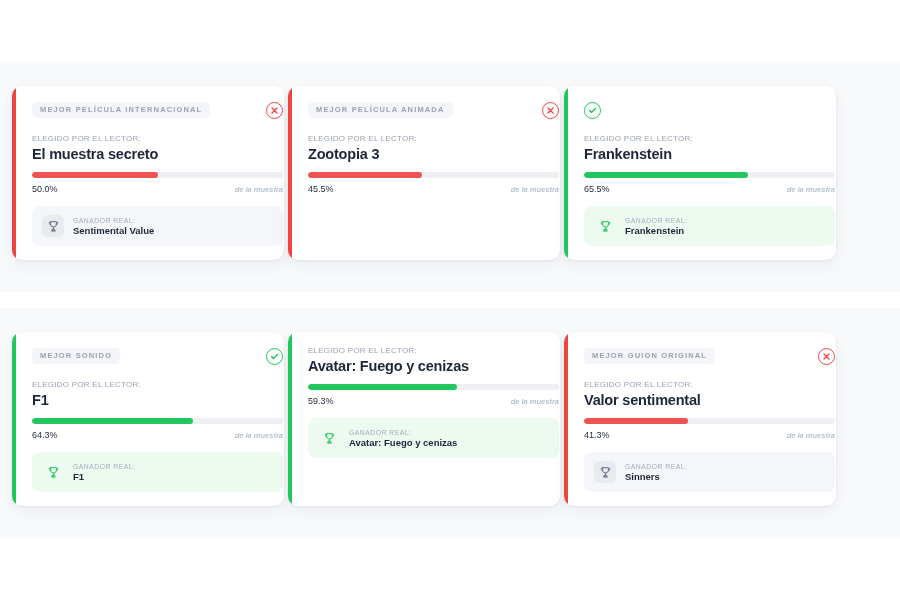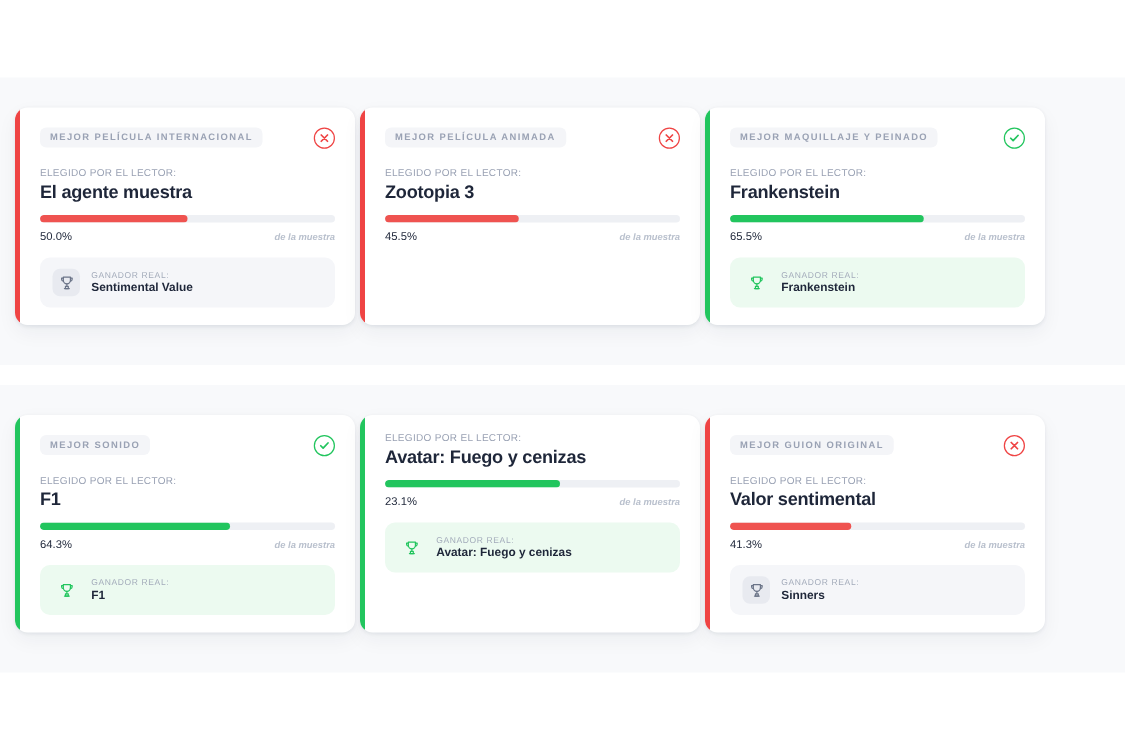--- a/index.html
+++ b/index.html
@@ -30,21 +30,21 @@
     padding: 0 12px;
   }
   #row-1 { top: 86px; }
   #row-2 { top: 332px; }
 
   .card {
     position: relative;
     width: 272px;
     background: #ffffff;
     border-radius: 10px;
-    padding: 14px 16px 14px 20px;
+    padding: 14px 1px 14px 20px;
     box-shadow: 0 1px 3px rgba(20,30,60,0.07), 0 6px 16px rgba(20,30,60,0.05);
     overflow: hidden;
   }
   .card .accent {
     position: absolute;
     left: 0; top: 0; bottom: 0;
     width: 4px;
     border-top-left-radius: 10px;
     border-bottom-left-radius: 10px;
   }
@@ -176,21 +176,21 @@
         <div class="accent"></div>
         <div class="card-head">
           <span class="cat-badge">MEJOR PELÍCULA INTERNACIONAL</span>
           <span class="status-icon">
             <svg width="11" height="11" viewBox="0 0 11 11">
               <path d="M3 3 L8 8 M8 3 L3 8" stroke="#ef4444" stroke-width="1.4" stroke-linecap="round" fill="none"></path>
             </svg>
           </span>
         </div>
         <div class="lector-label">ELEGIDO POR EL LECTOR:</div>
-        <div class="pick-title">El agente muestra</div>
+        <div class="pick-title">El muestra secreto</div>
         <div class="track">
           <div class="fill" style="width: 50%;"></div>
         </div>
         <div class="pct-row">
           <span class="pct">50.0%</span>
           <span class="sample">de la muestra</span>
         </div>
         <div class="winner-box">
           <span class="trophy">
             <svg width="13" height="13" viewBox="0 0 16 16" fill="none" stroke="currentColor" stroke-width="1.2" stroke-linecap="round" stroke-linejoin="round">
@@ -224,21 +224,20 @@
           <div class="fill" style="width: 45.5%;"></div>
         </div>
         <div class="pct-row">
           <span class="pct">45.5%</span>
           <span class="sample">de la muestra</span>
         </div>
       </div>
       <div class="card hit">
         <div class="accent"></div>
         <div class="card-head">
-          <span class="cat-badge">MEJOR MAQUILLAJE Y PEINADO</span>
           <span class="status-icon">
             <svg width="11" height="11" viewBox="0 0 11 11">
               <path d="M2.6 5.6 L4.5 7.5 L8.4 3.4" stroke="#22c55e" stroke-width="1.4" stroke-linecap="round" stroke-linejoin="round" fill="none"></path>
             </svg>
           </span>
         </div>
         <div class="lector-label">ELEGIDO POR EL LECTOR:</div>
         <div class="pick-title">Frankenstein</div>
         <div class="track">
           <div class="fill" style="width: 65.5%;"></div>
@@ -303,21 +302,21 @@
         </div>
       </div>
       <div class="card hit">
         <div class="accent"></div>
         <div class="lector-label">ELEGIDO POR EL LECTOR:</div>
         <div class="pick-title">Avatar: Fuego y cenizas</div>
         <div class="track">
           <div class="fill" style="width: 59.3%;"></div>
         </div>
         <div class="pct-row">
-          <span class="pct">23.1%</span>
+          <span class="pct">59.3%</span>
           <span class="sample">de la muestra</span>
         </div>
         <div class="winner-box">
           <span class="trophy">
             <svg width="13" height="13" viewBox="0 0 16 16" fill="none" stroke="currentColor" stroke-width="1.2" stroke-linecap="round" stroke-linejoin="round">
               <path d="M4.5 2h7v3.2a3.5 3.5 0 0 1-7 0V2z"></path>
               <path d="M4.5 3h-1.7v1.1a2 2 0 0 0 1.7 1.9"></path>
               <path d="M11.5 3h1.7v1.1a2 2 0 0 1-1.7 1.9"></path>
               <path d="M8 8.7v2.6"></path>
               <path d="M5.6 13.4h4.8"></path>

